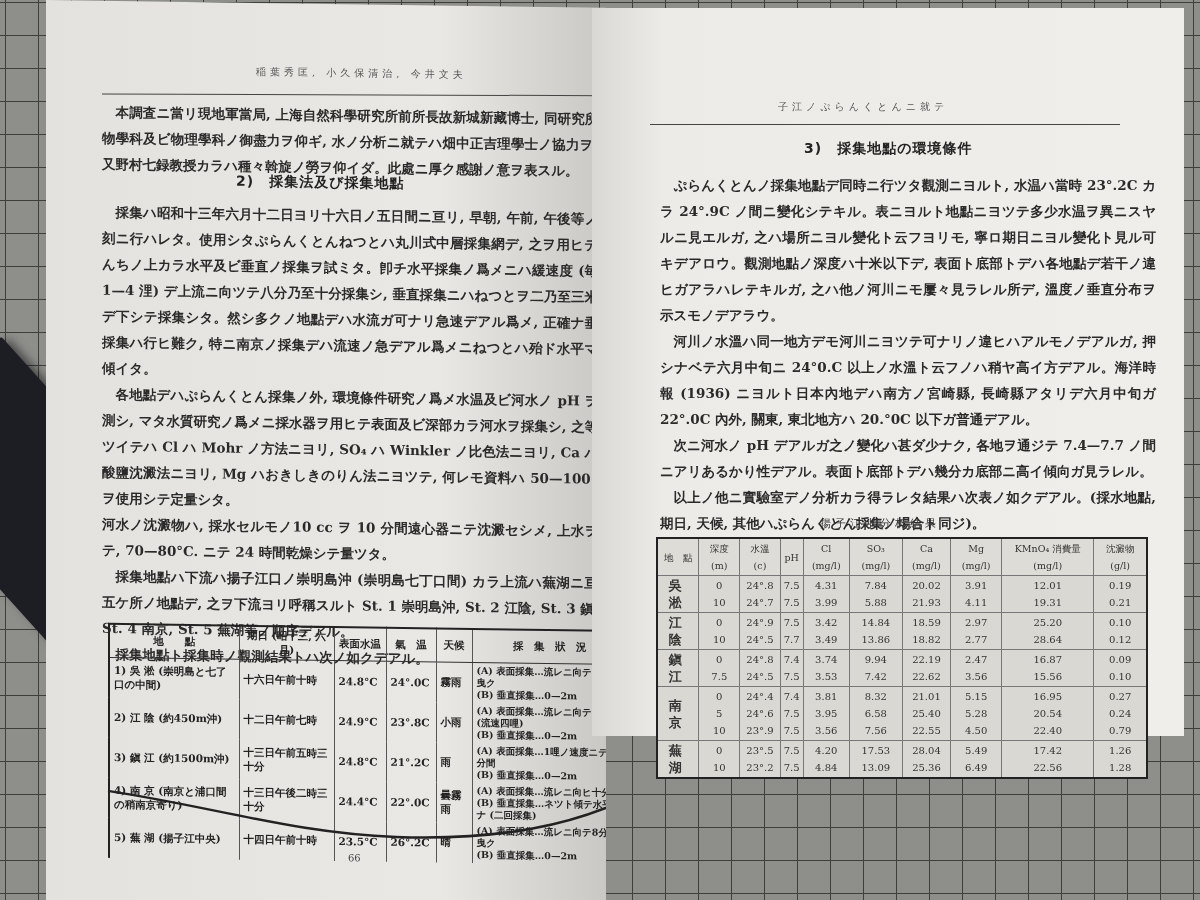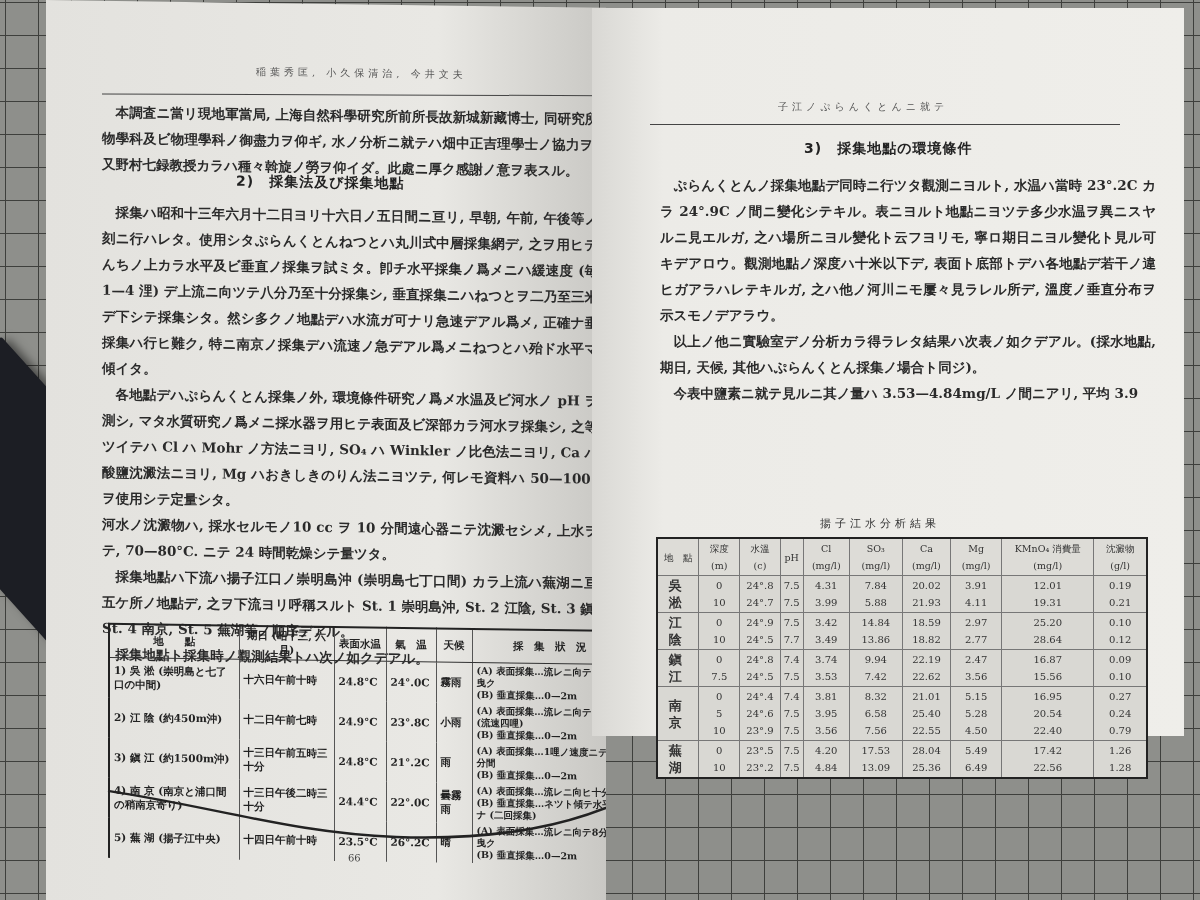--- a/index.html
+++ b/index.html
@@ -176,20 +176,22 @@
 </div>
 
 <div class="page page-right">
   <div class="running-head" style="left:186px; top:92px;">子江ノぷらんくとんニ就テ</div>
   <div class="rule" style="left:58px; top:116px; width:470px;"></div>
 
   <div class="section-head" style="left:212px; top:132px;">3)　採集地點の環境條件</div>
 
   <div class="body-text" style="left:56px; top:164px; width:496px;margin-left:12px;">
     <p>ぷらんくとんノ採集地點デ同時ニ行ツタ觀測ニヨルト, 水温ハ當時 23°.2C カラ 24°.9C ノ間ニ變化シテキル。表ニヨルト地點ニヨツテ多少水温ヲ異ニスヤルニ見エルガ, 之ハ場所ニヨル變化ト云フヨリモ, 寧ロ期日ニヨル變化ト見ル可キデアロウ。觀測地點ノ深度ハ十米以下デ, 表面ト底部トデハ各地點デ若干ノ違ヒガアラハレテキルガ, 之ハ他ノ河川ニモ屢々見ラレル所デ, 溫度ノ垂直分布ヲ示スモノデアラウ。</p>
+    <p>河川ノ水溫ハ同一地方デモ河川ニヨツテ可ナリノ違ヒハアルモノデアルガ, 押シナベテ六月中旬ニ 24°0.C 以上ノ水溫ト云フノハ稍ヤ高イ方デアル。海洋時報 (1936) ニヨルト日本內地デハ南方ノ宮崎縣, 長崎縣アタリデ六月中旬ガ 22°.0C 內外, 關東, 東北地方ハ 20.°0C 以下ガ普通デアル。</p>
+    <p>次ニ河水ノ pH デアルガ之ノ變化ハ甚ダ少ナク, 各地ヲ通ジテ 7.4—7.7 ノ間ニアリあるかり性デアル。表面ト底部トデハ幾分カ底部ニ高イ傾向ガ見ラレル。</p>
     <p>以上ノ他ニ實驗室デノ分析カラ得ラレタ結果ハ次表ノ如クデアル。(採水地點, 期日, 天候, 其他ハぷらんくとん採集ノ場合ト同ジ)。</p>
     <p>今表中鹽素ニ就テ見ルニ其ノ量ハ 3.53—4.84mg/L ノ間ニアリ, 平均 3.9</p>
   </div>
 
   <div class="table-title" style="left:228px; top:508px;">揚子江水分析結果</div>
 </div>
 
 <table class="tbl-right">
   <thead>
     <tr>

